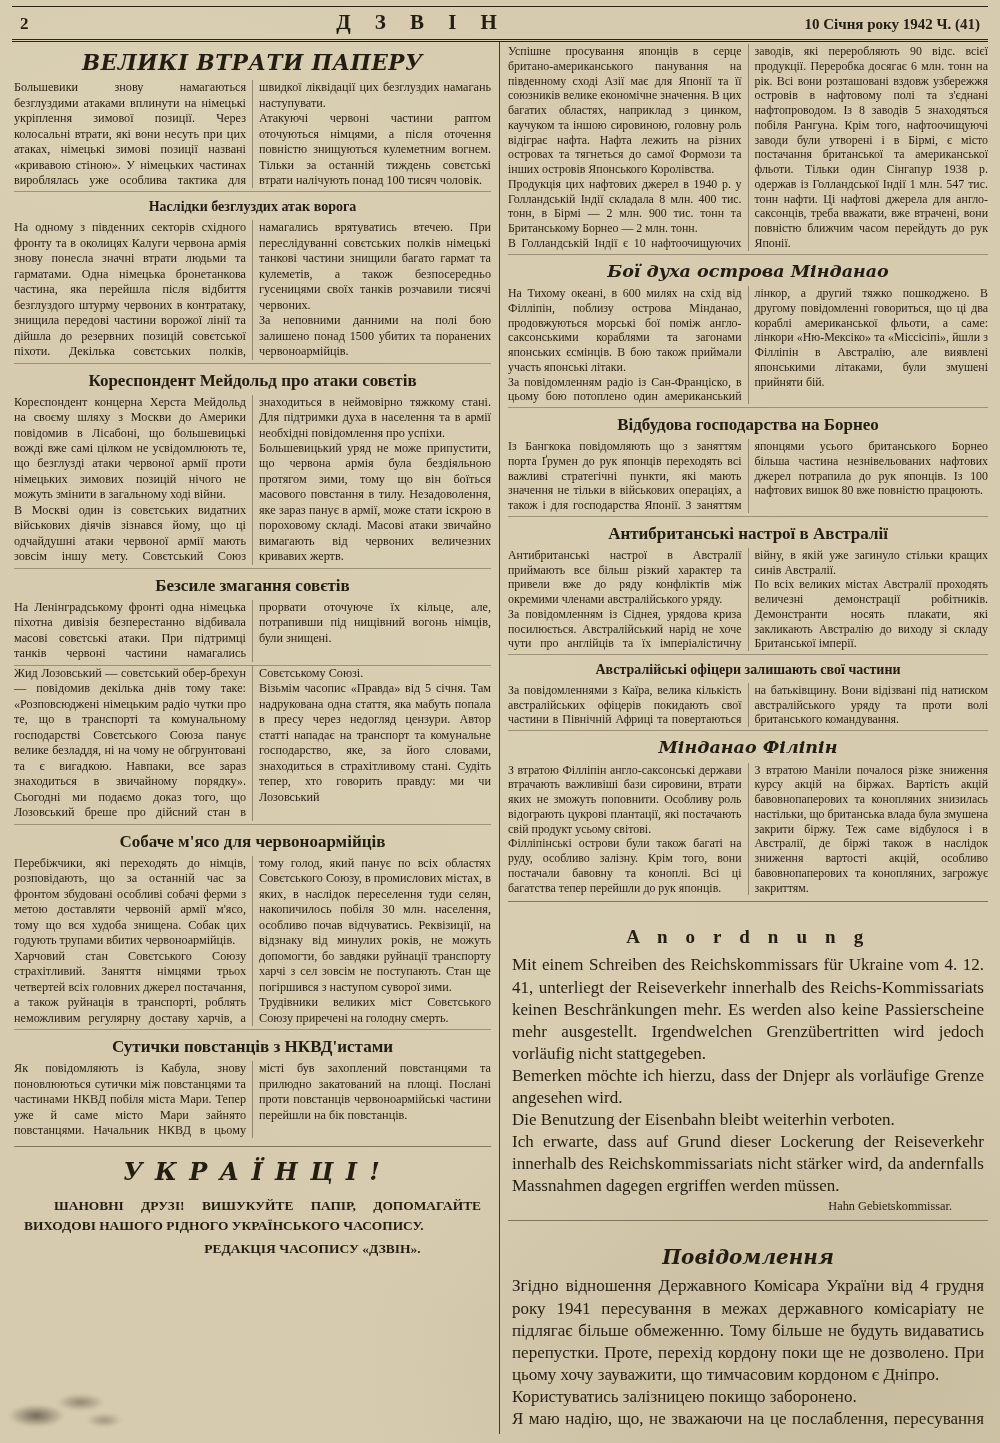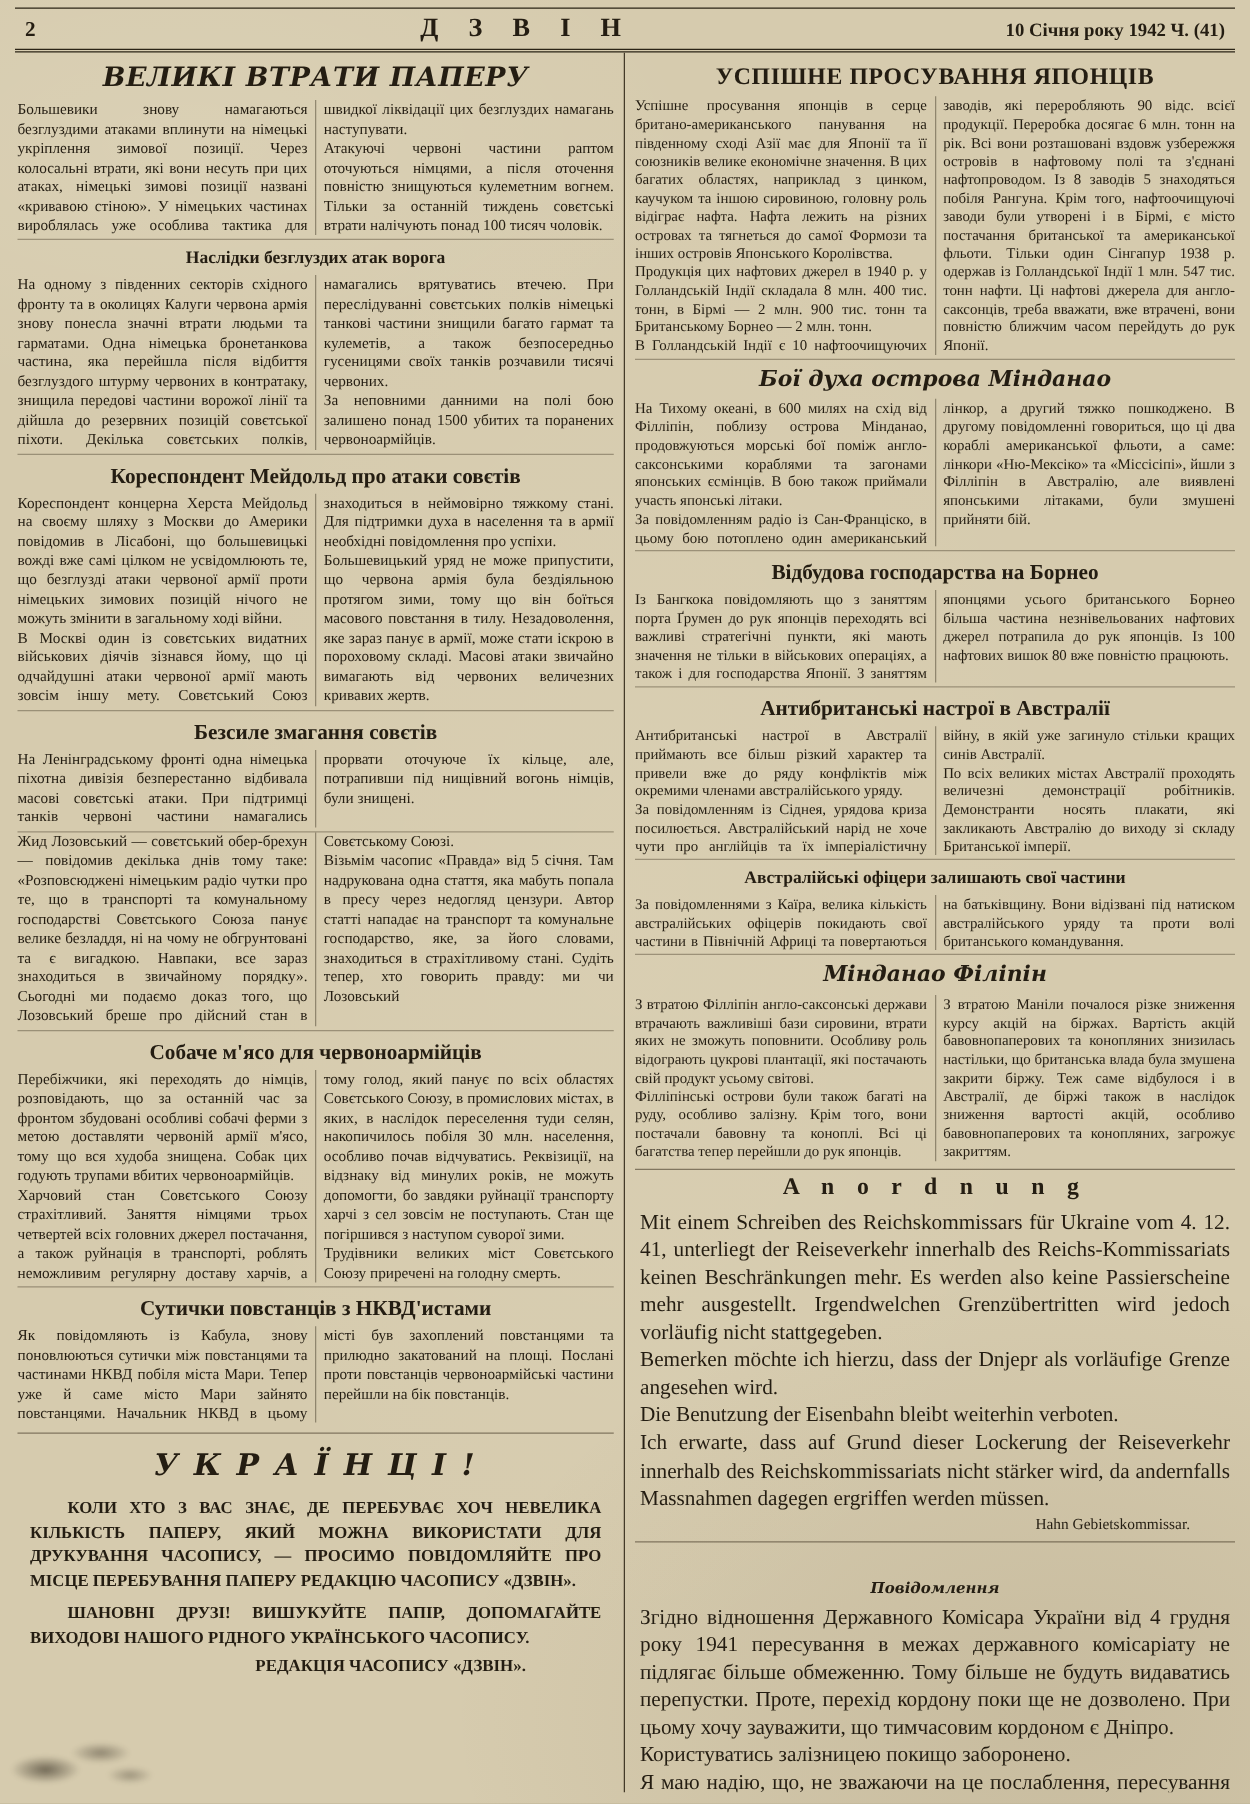--- a/index.html
+++ b/index.html
@@ -52,26 +52,26 @@
   .col-left  .body { font-size:12.2px; line-height:1.27; }
   .col-right .body { font-size:11.9px; line-height:1.24; }
 
   .appeal { border-top:1px solid rgba(58,48,30,.55); margin-top:8px; padding:10px 10px 0 10px; }
   .appeal-title { text-align:center; font-style:italic; font-weight:bold; font-size:24px;
     font-family:"DejaVu Serif",serif; letter-spacing:2px; margin-bottom:10px; }
   .appeal-body { font-weight:bold; font-size:13.4px; line-height:1.45; text-align:justify;
     text-indent:30px; margin-bottom:6px; }
   .appeal-sig { font-weight:bold; font-size:13.5px; text-align:center; padding-left:120px; margin-top:6px; }
 
-  .bottom-section { border-top:1px solid rgba(58,48,30,.55); margin-top:6px; padding-top:3px; }
+  .bottom-section { border-top:1px solid rgba(58,48,30,.55); margin-top:6px; padding-top:24px; }
   .bottom-title { text-align:center; margin-bottom:6px; }
   .b-body { font-size:17px; line-height:1.3; text-align:justify; white-space:pre-line; padding:0 4px; }
   .b-sig { text-align:right; padding-right:36px; font-size:12.3px; margin-top:2px; }
   .b-sig-bold { font-weight:bold; }
-  .pov-title { font-weight:bold; font-size:12px; font-style:italic; font-family:"DejaVu Serif",serif;margin-top:26px; }
+  .pov-title { font-weight:bold; font-size:20px; font-style:italic; font-family:"DejaVu Serif",serif; }
 
   .smudge {
     position:absolute; left:0; bottom:6px; width:130px; height:56px; pointer-events:none;
     background:
       radial-gradient(ellipse 40px 16px at 28% 62%, rgba(28,22,12,.55), transparent 70%),
       radial-gradient(ellipse 34px 12px at 62% 38%, rgba(28,22,12,.38), transparent 70%),
       radial-gradient(ellipse 26px 10px at 80% 70%, rgba(28,22,12,.30), transparent 70%);
     filter:blur(1.5px);
   }
 </style>
@@ -126,33 +126,31 @@
 Трудівники великих міст Совєтського Союзу приречені на голодну смерть.</div>
       </article>
 
       <article class="article">
         <h2 class="headline h-md">Сутички повстанців з НКВД'истами</h2>
         <div class="body">Як повідомляють із Кабула, знову поновлюються сутички між повстанцями та частинами НКВД побіля міста Мари. Тепер уже й саме місто Мари зайнято повстанцями. Начальник НКВД в цьому місті був захоплений повстанцями та прилюдно закатований на площі. Послані проти повстанців червоноармійські частини перейшли на бік повстанців.</div>
       </article>
 
       <section class="appeal">
         <h2 class="appeal-title">У К Р А Ї Н Ц І !</h2>
-        <p class="appeal-body">КОЛИ ХТО З ВАС ЗНАЄ, ДЕ ПЕРЕБУВАЄ ХОЧ НЕВЕЛИКА КІЛЬКІСТЬ ПАПЕРУ, ЯКИЙ МОЖНА ВИКОРИСТАТИ ДЛЯ ДРУКУВАННЯ ЧАСОПИСУ, — ПРОСИМО ПОВІДОМЛЯЙТЕ ПРО МІСЦЕ ПЕРЕБУВАННЯ ПАПЕРУ РЕДАКЦІЮ ЧАСОПИСУ «ДЗВІН».</p>
         <p class="appeal-body">ШАНОВНІ ДРУЗІ! ВИШУКУЙТЕ ПАПІР, ДОПОМАГАЙТЕ ВИХОДОВІ НАШОГО РІДНОГО УКРАЇНСЬКОГО ЧАСОПИСУ.</p>
         <p class="appeal-sig">РЕДАКЦІЯ ЧАСОПИСУ «ДЗВІН».</p>
       </section>
 
     </section>
 
     <div class="vdivider"></div>
 
     <section class="col-right">
 
       <article class="article">
-        <h2 class="headline h-caps">УСПІШНЕ ПРОСУВАННЯ ЯПОНЦІВ</h2>
         <div class="body">Успішне просування японців в серце британо-американського панування на південному сході Азії має для Японії та її союзників велике економічне значення. В цих багатих областях, наприклад з цинком, каучуком та іншою сировиною, головну роль відіграє нафта. Нафта лежить на різних островах та тягнеться до самої Формози та інших островів Японського Королівства.
 Продукція цих нафтових джерел в 1940 р. у Голландській Індії складала 8 млн. 400 тис. тонн, в Бірмі — 2 млн. 900 тис. тонн та Британському Борнео — 2 млн. тонн.
 В Голландській Індії є 10 нафтоочищуючих заводів, які переробляють 90 відс. всієї продукції. Переробка досягає 6 млн. тонн на рік. Всі вони розташовані вздовж узбережжя островів в нафтовому полі та з'єднані нафтопроводом. Із 8 заводів 5 знаходяться побіля Рангуна. Крім того, нафтоочищуючі заводи були утворені і в Бірмі, є місто постачання британської та американської фльоти. Тільки один Сінгапур 1938 р. одержав із Голландської Індії 1 млн. 547 тис. тонн нафти. Ці нафтові джерела для англо-саксонців, треба вважати, вже втрачені, вони повністю ближчим часом перейдуть до рук Японії.</div>
       </article>
 
       <article class="article">
         <h2 class="headline h-md-i">Бої духа острова Мінданао</h2>
         <div class="body">На Тихому океані, в 600 милях на схід від Філліпін, поблизу острова Мінданао, продовжуються морські бої поміж англо-саксонськими кораблями та загонами японських єсмінців. В бою також приймали участь японські літаки.
 За повідомленням радіо із Сан-Франціско, в цьому бою потоплено один американський лінкор, а другий тяжко пошкоджено. В другому повідомленні говориться, що ці два кораблі американської фльоти, а саме: лінкори «Ню-Мексіко» та «Міссісіпі», йшли з Філліпін в Австралію, але виявлені японськими літаками, були змушені прийняти бій.</div>
       </article>

